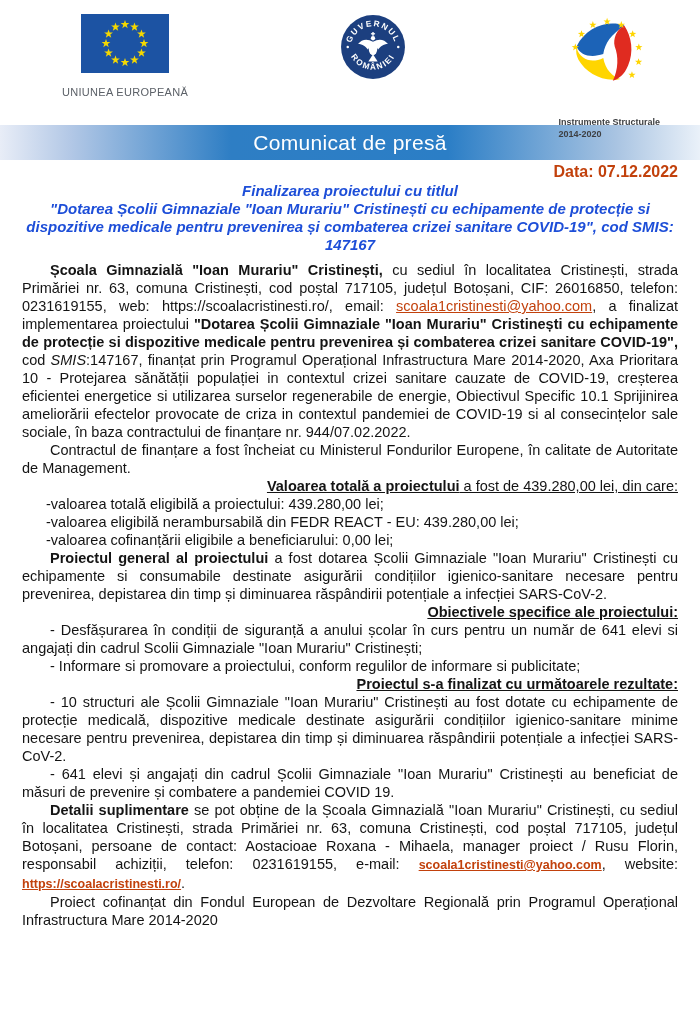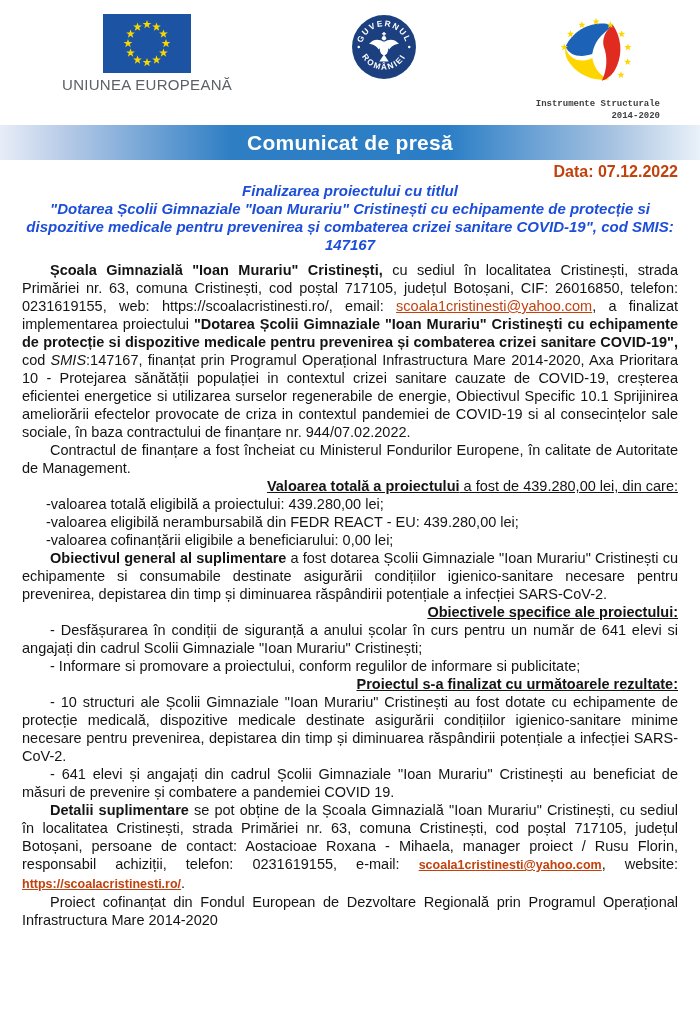--- a/index.html
+++ b/index.html
@@ -6,29 +6,29 @@
   .page{
     width:700px;height:1017px;background:#ffffff;position:relative;overflow:hidden;
     font-family:"Liberation Sans",sans-serif;color:#141414;
   }
   
   .logo-row{
     height:112px;box-sizing:border-box;padding:14px 40px 0 62px;
     display:flex;justify-content:space-between;align-items:flex-start;
   }
   .logo-block{display:flex;flex-direction:column;align-items:center;}
-  .eu-label{font-size:15px;color:#5c6168;margin-top:3px;letter-spacing:.3px;white-space:nowrap;}
-  .is-label{font-size:9px;font-weight:bold;color:#3d3f42;text-align:right;line-height:1.3;margin-top:1px;white-space:nowrap;font-family:Liberation Mono, monospace;}
+  .eu-label{font-size:11px;color:#5c6168;margin-top:13px;letter-spacing:.3px;white-space:nowrap;}
+  .is-label{font-size:9px;font-weight:bold;color:#3d3f42;text-align:left;line-height:1.3;margin-top:19px;white-space:nowrap;}
   
   .banner{
     height:35px;margin-top:13px;
     background:linear-gradient(90deg,#e8edf7 0%,#b3c8e6 10%,#2e7ec4 33%,#2b7ec6 64%,#a9c4e2 88%,#eaf1f9 100%);
     display:flex;align-items:center;justify-content:center;
   }
-  .banner-title{color:#ffffff;font-weight:bold;font-size:21px;letter-spacing:.3px;}
+  .banner-title{color:#ffffff;font-weight:normal;font-size:21px;letter-spacing:.3px;}
   
   .date-row{text-align:right;padding:3px 22px 0 0;font-weight:bold;font-size:16px;color:#c2410c;}
   .doc-title{
     text-align:center;color:#1d4ed8;font-weight:bold;font-style:italic;
     font-size:15px;line-height:18px;margin:1px 24px 0;
   }
   
   .content{padding:7px 22px 0;}
   p.para{margin:0;font-size:14.5px;line-height:18px;text-align:justify;text-indent:28px;}
   p.left{text-align:right;text-decoration:underline;}
@@ -131,21 +131,21 @@
 
   <div class="content">
     <p class="para"><span class="seg-b">Școala Gimnazială "Ioan Murariu" Cristinești,</span><span> cu sediul în localitatea Cristinești, strada Primăriei nr. 63, comuna Cristinești, cod poștal 717105, județul Botoșani, CIF: 26016850, telefon: 0231619155, web: https://scoalacristinesti.ro/, email: </span><a href="#" class="seg-link">scoala1cristinesti@yahoo.com</a><span>, a finalizat implementarea proiectului </span><span class="seg-b">"Dotarea Școlii Gimnaziale "Ioan Murariu" Cristinești cu echipamente de protecție si dispozitive medicale pentru prevenirea și combaterea crizei sanitare COVID-19",</span><span> cod </span><span class="seg-i">SMIS</span><span>:147167, finanțat prin Programul Operațional Infrastructura Mare 2014-2020, Axa Prioritara 10 - Protejarea sănătății populației in contextul crizei sanitare cauzate de COVID-19, creșterea eficientei energetice si utilizarea surselor regenerabile de energie, Obiectivul Specific 10.1 Sprijinirea ameliorării efectelor provocate de criza in contextul pandemiei de COVID-19 si al consecințelor sale sociale, în baza contractului de finanțare nr. 944/07.02.2022.</span></p>
     <p class="para"><span>Contractul de finanțare a fost încheiat cu Ministerul Fondurilor Europene, în calitate de Autoritate de Management.</span></p>
 
     <p class="para left mt-s"><span class="seg-b">Valoarea totală a proiectului</span><span> a fost de 439.280,00 lei, din care:</span></p>
     <p class="para sub"><span>-valoarea totală eligibilă a proiectului: 439.280,00 lei;</span></p>
     <p class="para sub"><span>-valoarea eligibilă nerambursabilă din FEDR REACT - EU: 439.280,00 lei;</span></p>
     <p class="para sub"><span>-valoarea cofinanțării eligibile a beneficiarului: 0,00 lei;</span></p>
 
-    <p class="para mt-m"><span class="seg-b">Obiectivul general al suplimentare</span><span> a fost dotarea Școlii Gimnaziale "Ioan Murariu" Cristinești cu echipamente si consumabile destinate asigurării condițiilor igienico-sanitare necesare pentru prevenirea, depistarea din timp și diminuarea răspândirii potențiale a infecției SARS-CoV-2.</span></p>
+    <p class="para mt-m"><span class="seg-b">Proiectul general al proiectului</span><span> a fost dotarea Școlii Gimnaziale "Ioan Murariu" Cristinești cu echipamente si consumabile destinate asigurării condițiilor igienico-sanitare necesare pentru prevenirea, depistarea din timp și diminuarea răspândirii potențiale a infecției SARS-CoV-2.</span></p>
 
     <p class="para left mt-s"><span class="seg-b">Obiectivele specifice ale proiectului:</span></p>
     <p class="para"><span> - Desfășurarea în condiții de siguranță a anului școlar în curs pentru un număr de 641 elevi si angajați din cadrul Scolii Gimnaziale "Ioan Murariu" Cristinești;</span></p>
     <p class="para"><span>- Informare si promovare a proiectului, conform regulilor de informare si publicitate;</span></p>
 
     <p class="para left mt-s"><span class="seg-b">Proiectul s-a finalizat cu următoarele rezultate:</span></p>
     <p class="para"><span>- 10 structuri ale Școlii Gimnaziale "Ioan Murariu" Cristinești au fost dotate cu echipamente de protecție medicală, dispozitive medicale destinate asigurării condițiilor igienico-sanitare minime necesare pentru prevenirea, depistarea din timp și diminuarea răspândirii potențiale a infecției SARS-CoV-2.</span></p>
     <p class="para"><span>- 641 elevi și angajați din cadrul Școlii Gimnaziale "Ioan Murariu" Cristinești au beneficiat de măsuri de prevenire și combatere a pandemiei COVID 19.</span></p>
 
     <p class="para mt-m"><span class="seg-b">Detalii suplimentare</span><span> se pot obține de la Școala Gimnazială "Ioan Murariu" Cristinești, cu sediul în localitatea Cristinești, strada Primăriei nr. 63, comuna Cristinești, cod poștal 717105, județul Botoșani, persoane de contact: Aostacioae Roxana - Mihaela, manager proiect / Rusu Florin, responsabil achiziții, telefon: 0231619155, e-mail: </span><a href="#" class="seg-link seg-sm">scoala1cristinesti@yahoo.com</a><span>, website: </span><a href="#" class="seg-link seg-sm">https://scoalacristinesti.ro/</a><span>.</span></p>

